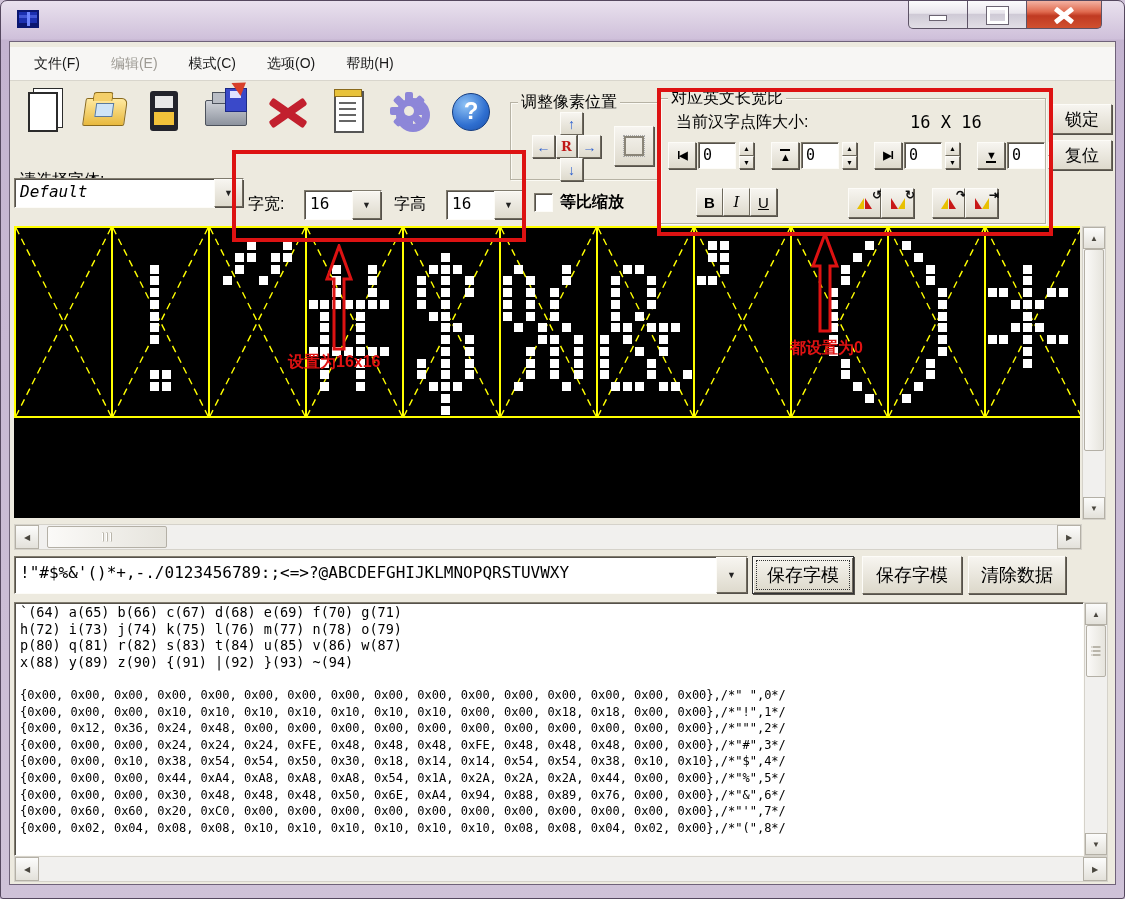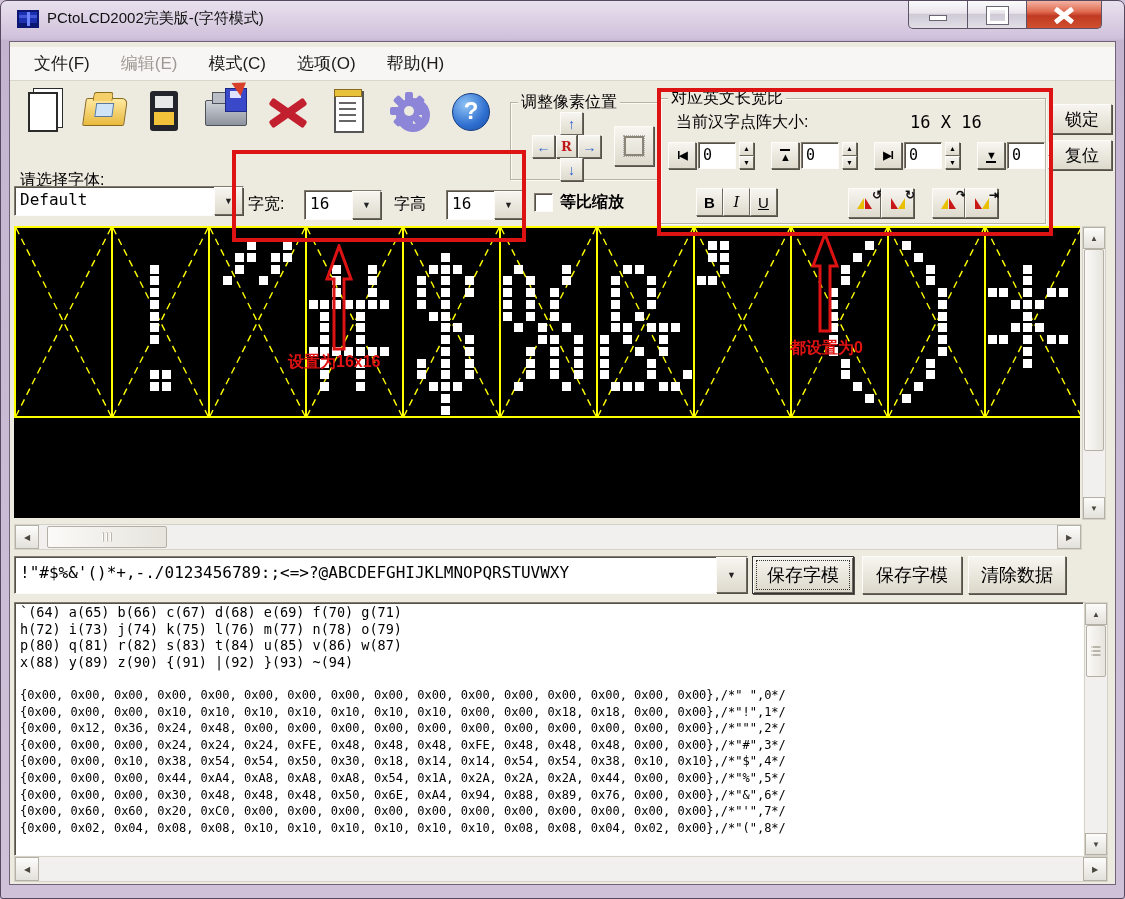--- a/index.html
+++ b/index.html
@@ -23,21 +23,21 @@
   .g-max{width:15px;height:11px;border:3px solid #fff;outline:1px solid #6b6472;background:transparent;margin-top:2px;}
   .g-close{position:relative;width:20px;height:16px;}
   .g-close i{position:absolute;left:-1px;top:6px;width:22px;height:5px;background:#fff;border-radius:1px;}
   .g-close i:nth-child(1){transform:rotate(38deg);}
   .g-close i:nth-child(2){transform:rotate(-38deg);}
   
   .client{position:absolute;left:8px;right:8px;top:40px;bottom:13px;border:1px solid #6f6279;
     background:#edeadf;overflow:hidden;}
   .menubar{position:absolute;left:0;right:0;top:5px;height:33px;background:#f7f6f4;
     border-bottom:1px solid #d9d6cd;display:flex;align-items:center;padding-left:24px;gap:31px;}
-  .menuitem{font-size:17px;color:#1a1a1a;cursor:default;}
+  .menuitem{font-size:14px;color:#1a1a1a;cursor:default;}
   .menuitem.disabled{color:#9d9a93;}
   
   .toolbar{position:absolute;left:10px;top:44px;height:60px;display:flex;gap:13px;}
   .toolbtn{width:48px;height:56px;position:relative;}
   .ic-page{position:absolute;left:8px;top:6px;width:26px;height:36px;background:#fff;border:2px solid #2b2b2b;
     box-shadow:5px -4px 0 -1px #fff,5px -4px 0 0 #2b2b2b;}
   .ic-folder{position:absolute;left:3px;top:12px;width:40px;height:26px;background:linear-gradient(#ffe9a0,#e8b93e);
     border:1px solid #8a6a1c;border-radius:2px 6px 2px 2px;transform:skewX(-8deg);}
   .ic-folder::before{content:"";position:absolute;left:6px;top:-7px;width:18px;height:8px;background:#f4cf6a;
     border:1px solid #8a6a1c;border-bottom:none;border-radius:3px 3px 0 0;}
@@ -123,21 +123,20 @@
   .redbox{border:4px solid #dd1212;}
   .redtext{color:#e01212;font-size:16px;font-weight:bold;white-space:nowrap;}
 </style>
 </head>
 <body>
 <div id="stage">
 
 <div class="window">
   <div class="titlebar">
     <div class="app-icon"></div>
-    <div class="title-text">PCtoLCD2002完美版-(字符模式)</div>
     <div class="winbtns">
       <div class="wbtn min">
             <div class="g-min"></div>
           </div>
       <div class="wbtn max">
             <div class="g-max"></div>
           </div>
       <div class="wbtn close">
             <div class="g-close">
               <i></i>
@@ -188,21 +187,21 @@
               <div class="ring"></div>
               <div class="hole"></div>
             </div>
           </div>
           <div class="toolbtn">
             <div class="ic-help">?</div>
           </div>
         </div>
 
     <div class="lbl" style="left:10px;top:128px;">请选择字体:</div>
-    <div class="combo sunken" style="left:4px;top:144px;width:228px;height:28px;">
+    <div class="combo sunken" style="left:4px;top:136px;width:228px;height:28px;font-style:italic;">
       <div class="field mono">Default</div>
       <div class="drop cbtn">
             <span>▼</span>
           </div>
     </div>
 
     <div class="lbl" style="left:238px;top:152px;">字宽:</div>
     <div class="combo sunken" style="left:294px;top:148px;width:76px;height:28px;">
       <div class="field mono">16</div>
       <div class="drop cbtn">

